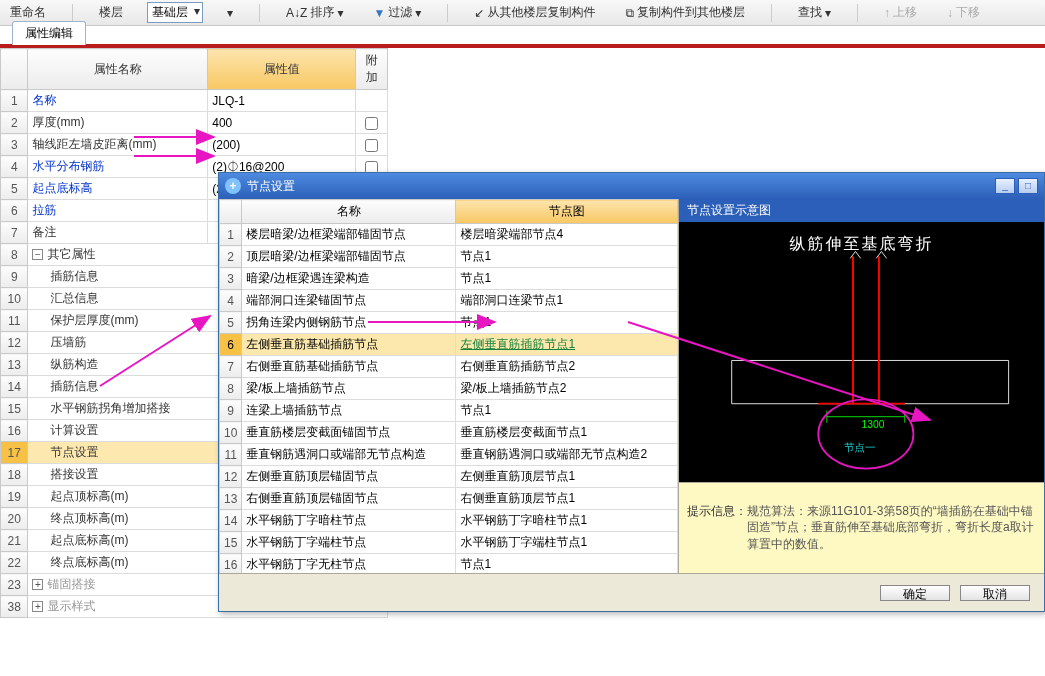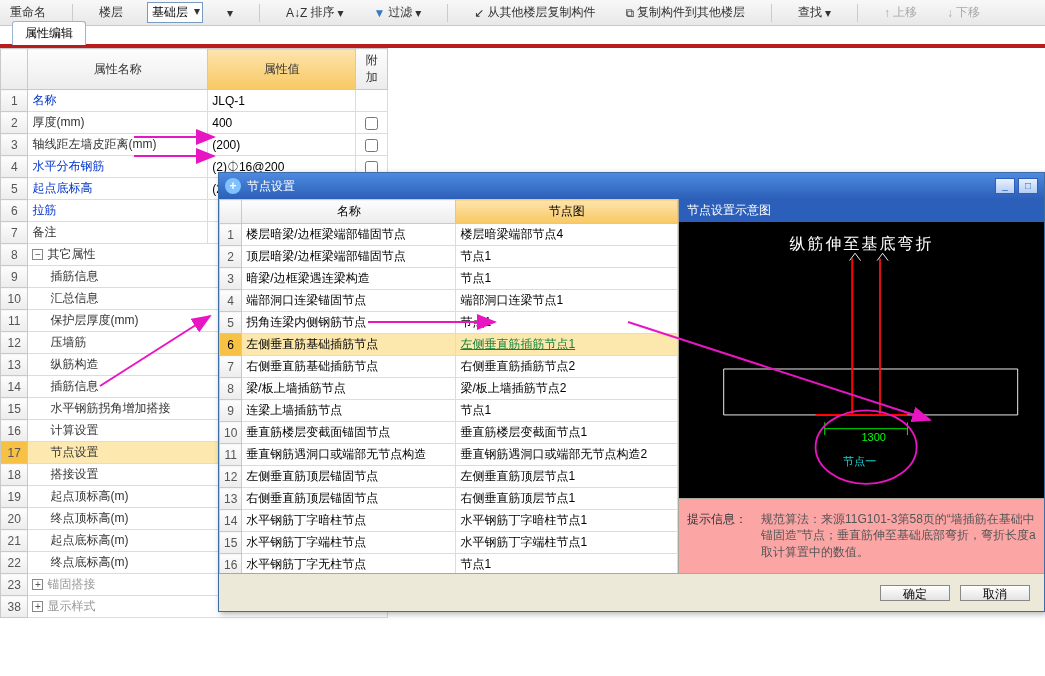--- a/index.html
+++ b/index.html
@@ -38,21 +38,21 @@
 .dialog { position: absolute; left: 218px; top: 172px; width: 827px; height: 440px; border: 1px solid #3a6ea5; background: #ece9d8; box-shadow: 2px 2px 6px rgba(0,0,0,.3); }
 .dlg-title { height: 26px; background: linear-gradient(#4d8ae0,#2c5fb9); color: #fff; display: flex; align-items: center; padding: 0 6px; }
 .dlg-title-icon { width:16px; height:16px; background:#7fc2ff; border-radius:50%; margin-right:6px; display:flex; align-items:center; justify-content:center; color:#fff; font-weight:bold; }
 .dlg-title .spacer { flex:1; }
 .dlg-btn { width:20px; height:16px; background:linear-gradient(#e8f1ff,#b6cdf1); border:1px solid #2c5fb9; margin-left:3px; text-align:center; line-height:13px; color:#2c5fb9; font-size:10px; }
 .dlg-body { display:flex; height: calc(100% - 26px - 38px); }
 .dlg-left { width: 460px; overflow:auto; border-right:1px solid #aca899; background:#fff; }
 .dlg-right { flex:1; display:flex; flex-direction:column; }
 .dlg-right-hdr { background:#2c5fb9; color:#fff; padding:3px 8px; }
 .dlg-canvas { flex:1; background:#000; position:relative; overflow:hidden; }
-.dlg-hint { padding:12px 8px; font-size:11px; line-height:1.4; background:#fca5a5; border-top:1px solid #aca899; display:flex; gap:14px; }
+.dlg-hint { padding:20px 8px; font-size:11px; line-height:1.4; background:#fef9c3; border-top:1px solid #aca899; display:flex; gap:0; }
 .dlg-hint-label { color:#333; white-space:nowrap; }
 .dlg-hint-text { color:#555; }
 .dlg-footer { height:38px; display:flex; justify-content:flex-end; align-items:center; gap:10px; padding:0 14px; border-top:1px solid #aca899; }
 .dlg-footer button { width:70px; height:16px; background:linear-gradient(#fff,#e3e3e3); border:1px solid #888; }
 
 .dlg-left table { border-collapse: collapse; width:100%; }
 .dlg-left th { background: linear-gradient(#fdfdfd,#ececec); border:1px solid #c9c9c9; padding:3px; font-weight:normal; text-align:center; }
 .dlg-left th.th-map { background: linear-gradient(#fde4ad,#f8c863); }
 .dlg-left td { border:1px solid #dcdcdc; padding:2px 4px; height:18px; }
 .dlg-left td.rownum { background:linear-gradient(#fdfdfd,#ececec); text-align:center; width:22px; color:#555; border-color:#c9c9c9;}

